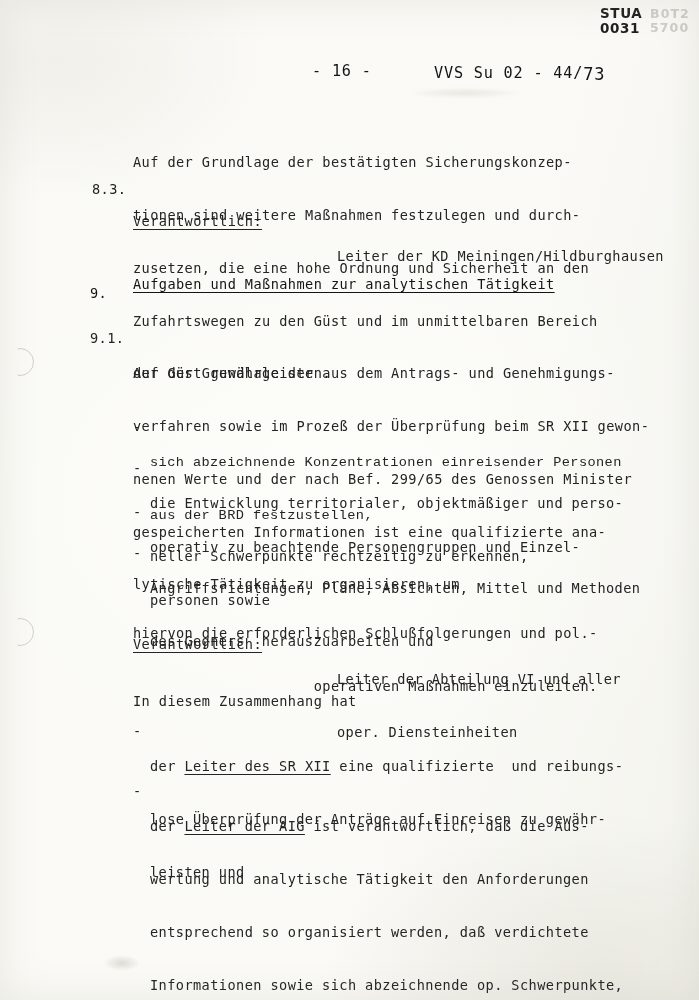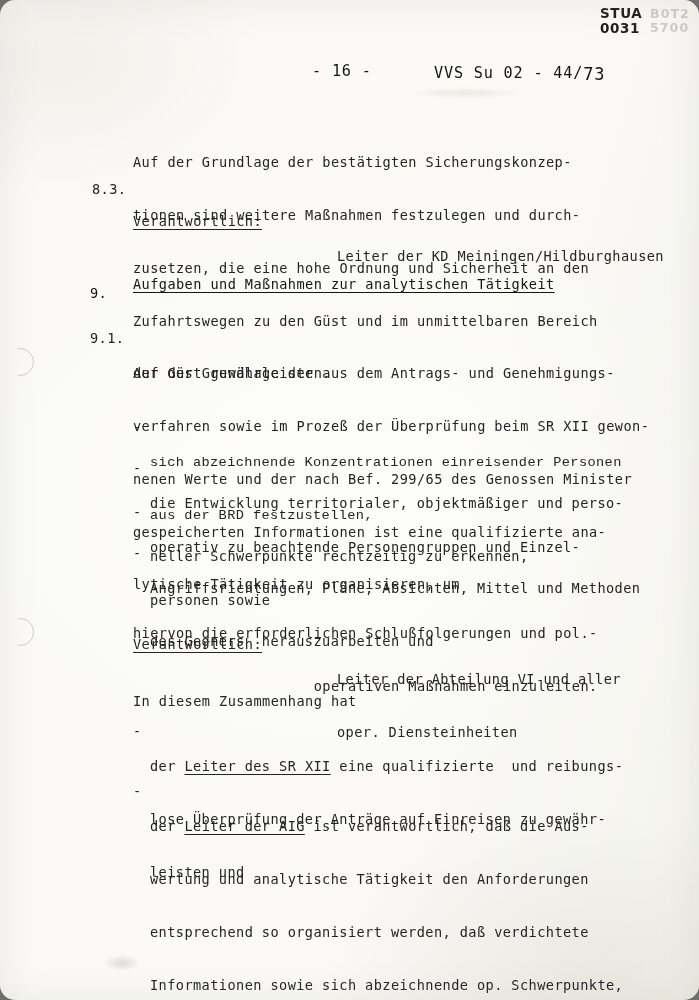--- a/index.html
+++ b/index.html
@@ -10,21 +10,20 @@
   }
   .page {
     position: relative;
     width: 699px;
     height: 1000px;
     background: #fdfdfa;
     overflow: hidden;
     font-family: "DejaVu Sans Mono", "Liberation Mono", monospace;
     color: #1b1b1b;
     box-sizing: border-box;
-    border-radius: 15px;
   }
   
   .paper-texture {
     position: absolute;
     inset: 0;
     pointer-events: none;
     background:
       radial-gradient(ellipse 380px 220px at 86% 97%, rgba(205,203,190,0.30), rgba(255,255,255,0) 72%),
       radial-gradient(ellipse 300px 200px at 8% 6%, rgba(208,206,196,0.22), rgba(255,255,255,0) 70%),
       radial-gradient(ellipse 420px 300px at 50% 50%, rgba(252,252,248,0.0), rgba(222,220,208,0.10) 95%),

